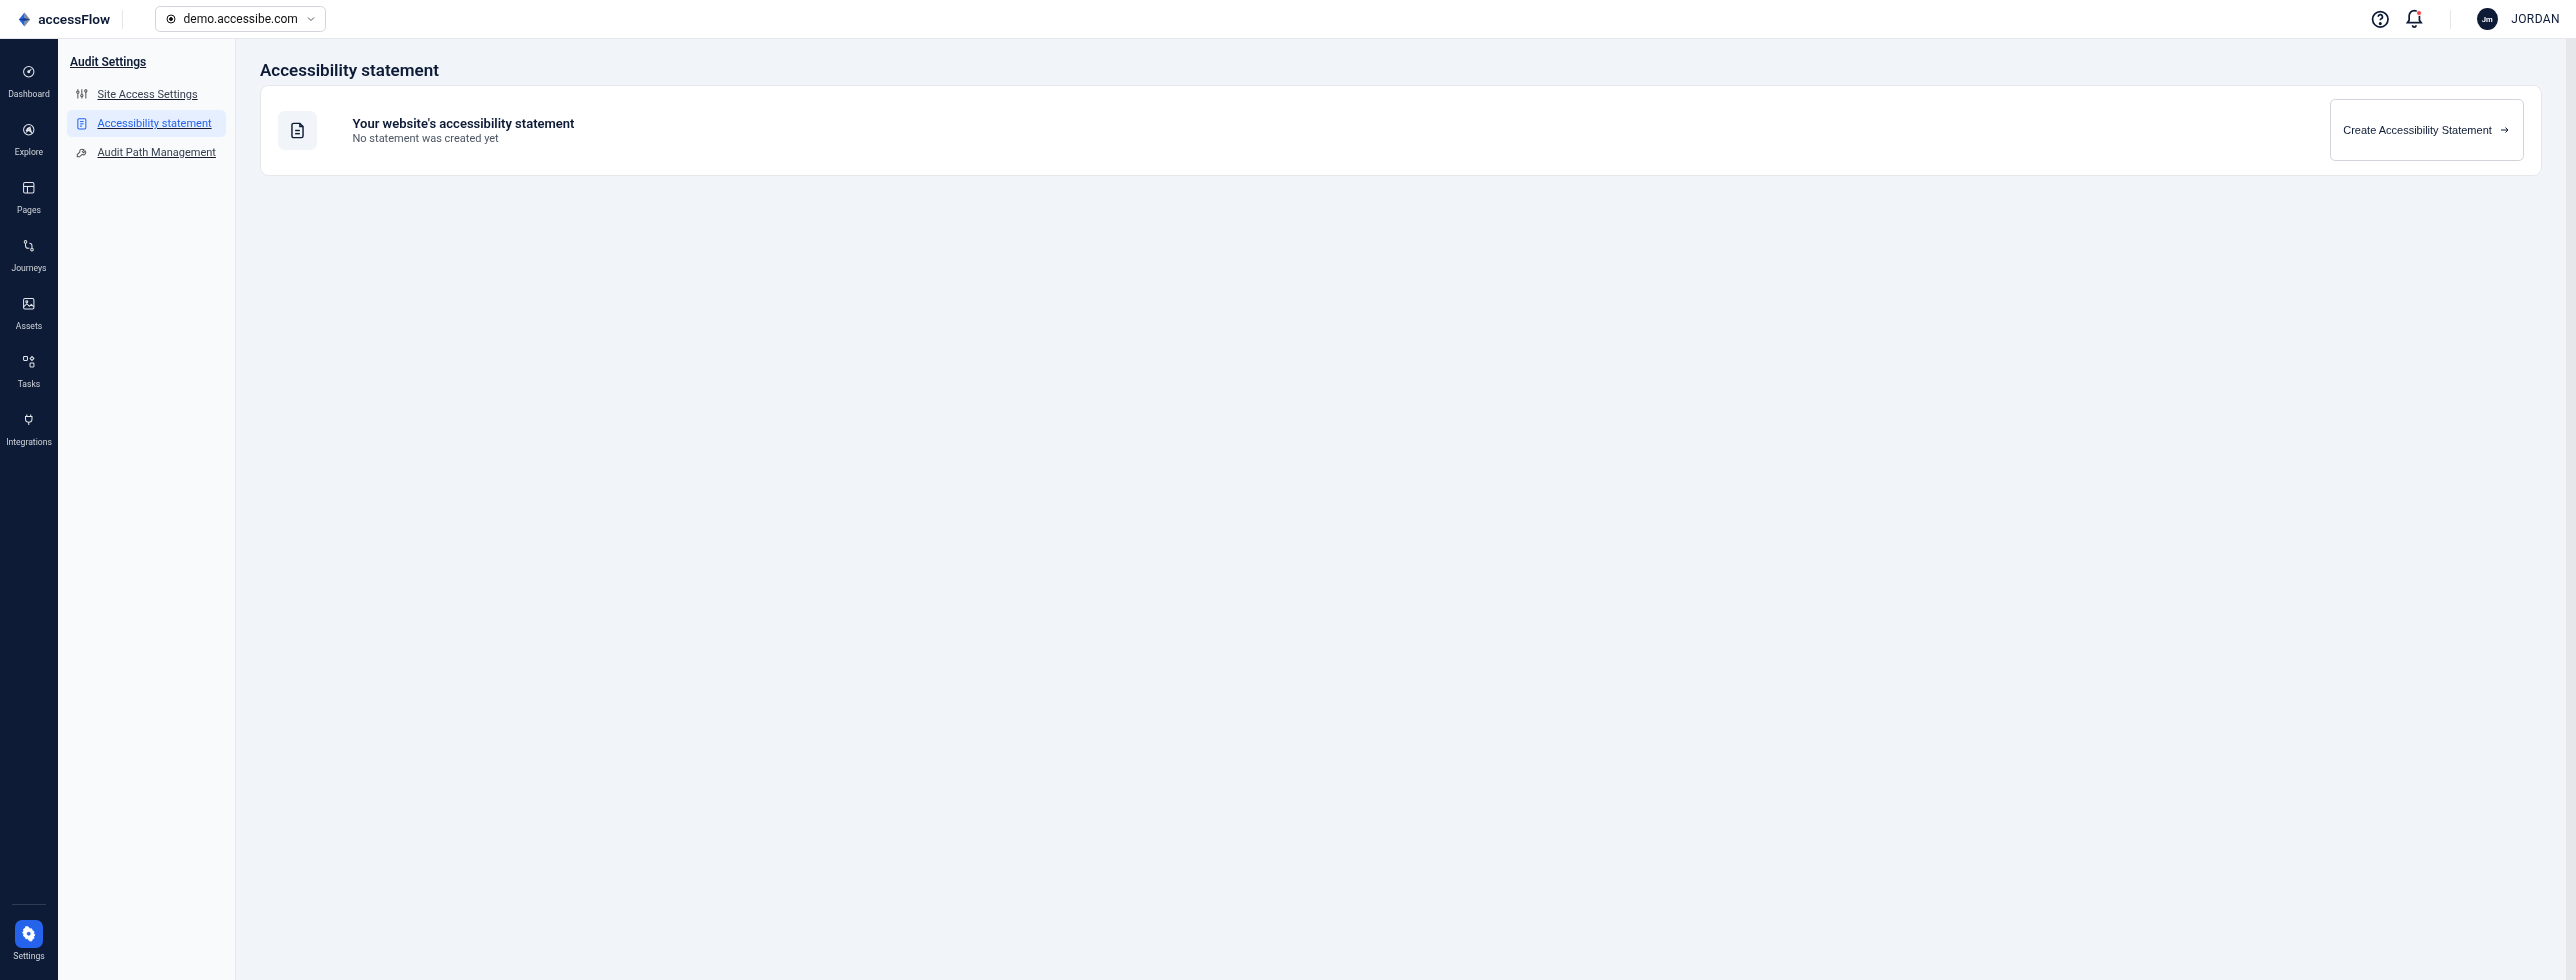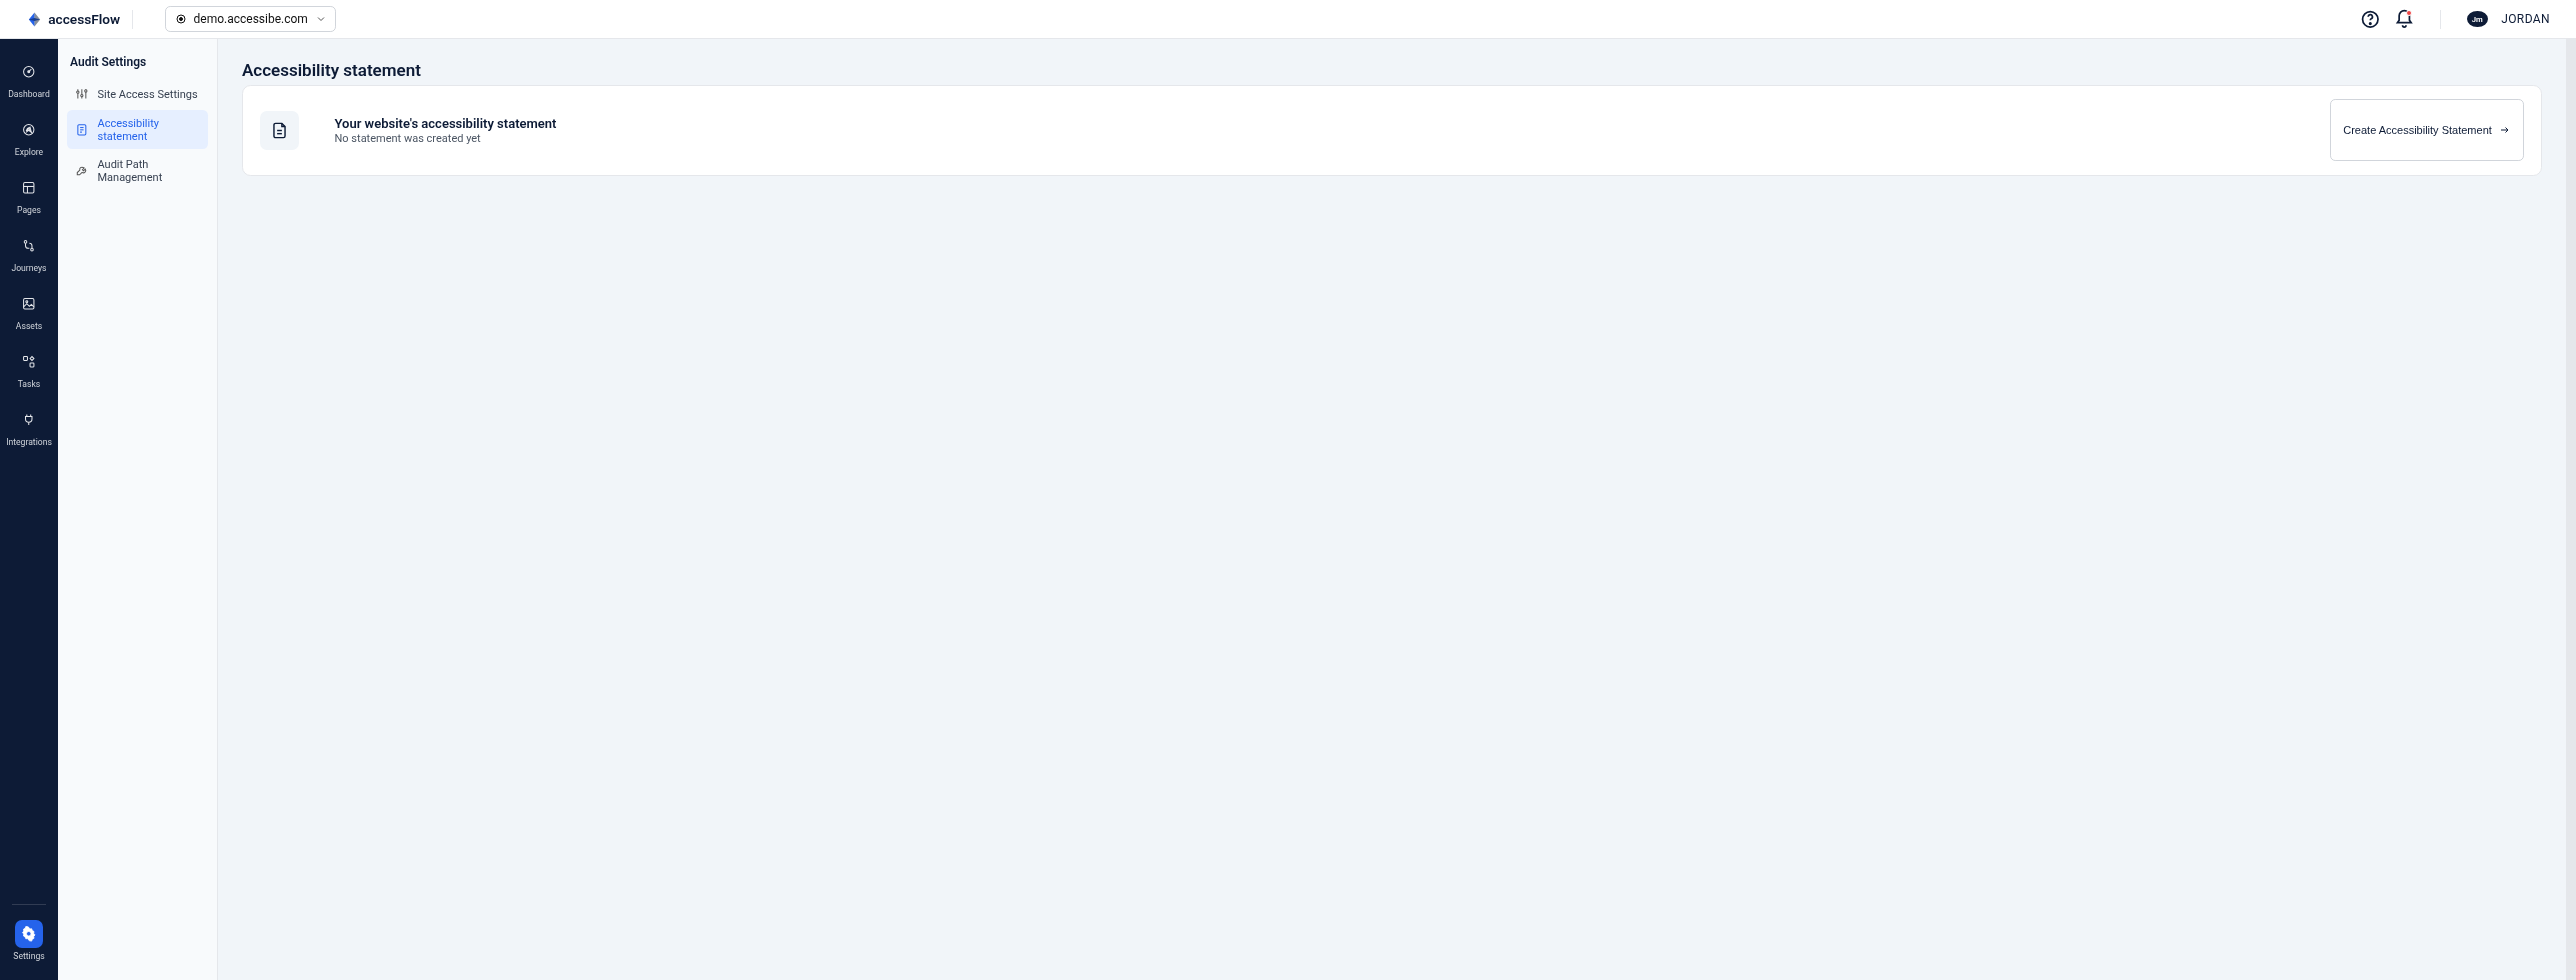--- a/index.html
+++ b/index.html
@@ -3,21 +3,21 @@
   <meta charset="utf-8">
   <style>
     * { box-sizing: border-box; margin: 0; padding: 0; }
     body { font-family: -apple-system, BlinkMacSystemFont, "Segoe UI", Roboto, Helvetica, Arial, sans-serif; background: #fff; color: #1a1a2e; font-size: 12px; }
     
     
     .header {
       height: 39px;
       display: flex;
       align-items: center;
-      padding: 0 26px;
+      padding: 0 16px;
       border-bottom: 0.9px solid #e5e7eb;
       background: #fff;
     }
     .logo {
       display: flex;
       align-items: center;
       gap: 5.2px;
       font-weight: 600;
       font-size: 13.7px;
       color: #0d1b36;
@@ -66,21 +66,21 @@
       top: 0.9px;
       right: 2.6px;
       width: 6px;
       height: 6px;
       background: #ef4444;
       border-radius: 50%;
       border: 0.9px solid #fff;
     }
     .avatar {
       width: 20.6px;
-      height: 16px;
+      height: 22px;
       border-radius: 50%;
       background: #0d1b36;
       color: #fff;
       display: flex;
       align-items: center;
       justify-content: center;
       font-size: 7.7px;
       font-weight: 600;
     }
     .username { font-size: 12px; letter-spacing: 0.4px; color: #0d1b36; }
@@ -130,24 +130,25 @@
     .nav-spacer { flex: 1; }
     .nav-sep {
       width: 34px;
       height: 0.9px;
       background: rgba(255,255,255,0.15);
       margin: 5.2px 0;
     }
     
     
     .nav-secondary {
-      width: 160px;
+      width: 178px;
       background: #f8fafc;
       border-right: 0.9px solid #e5e7eb;
       padding: 15.5px 8.6px;
+      text-decoration: underline;
     }
     .nav-secondary h2 {
       font-size: 12px;
       font-weight: 600;
       color: #0d1b36;
       margin-bottom: 12px;
       padding-left: 3.4px;
     }
     .sub-item {
       display: flex;

